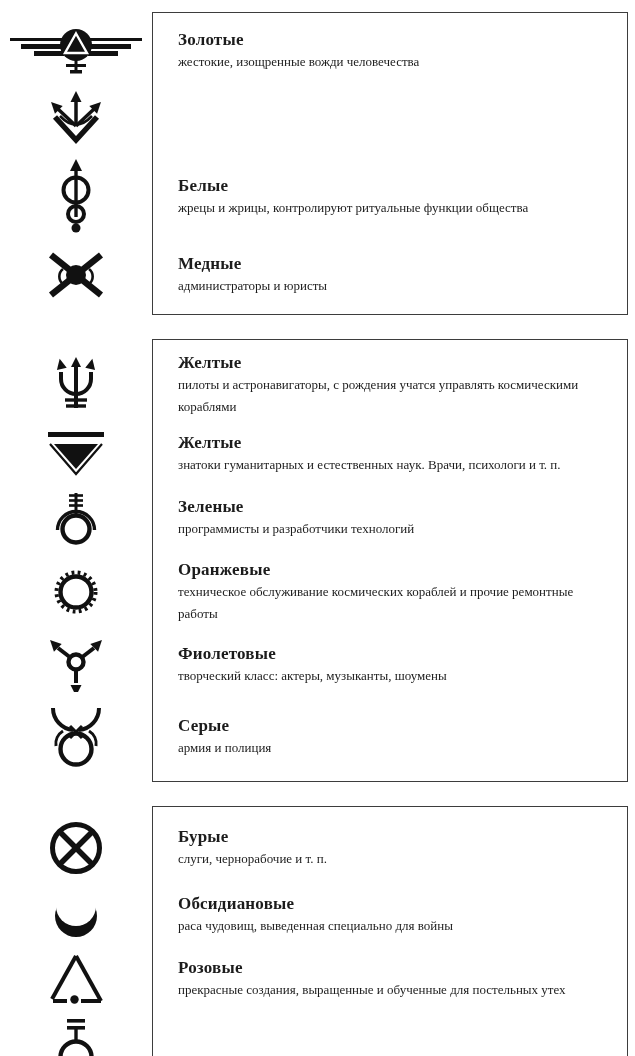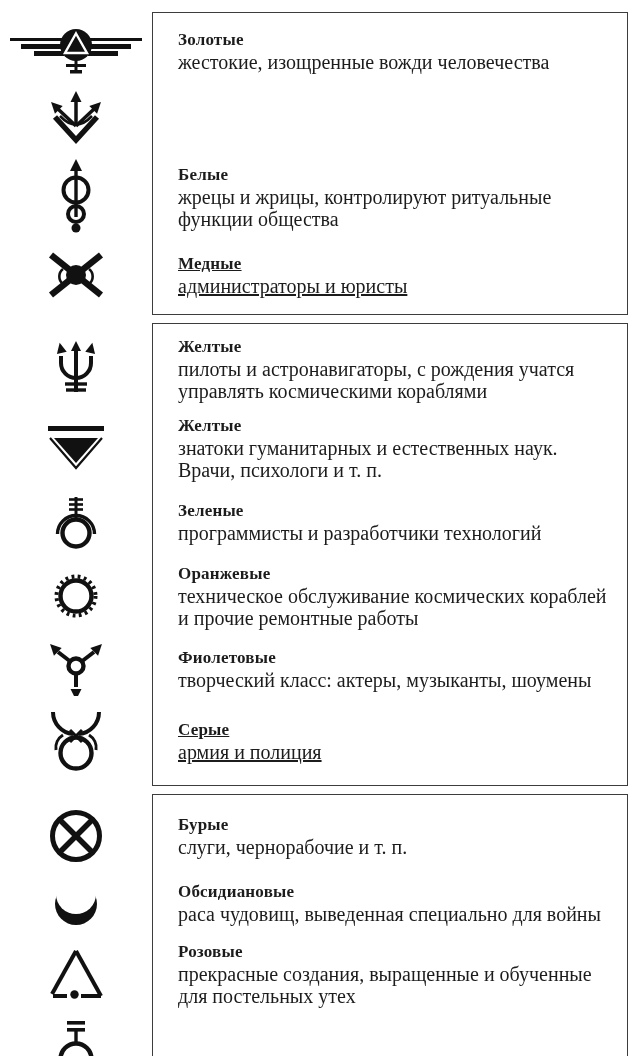--- a/index.html
+++ b/index.html
@@ -3,36 +3,36 @@
 <meta charset="utf-8">
 <style>
   html,body{margin:0;padding:0;background:#ffffff;}
   body{
     width:635px;height:1056px;
     font-family:"Liberation Serif","DejaVu Serif",serif;
     color:#1c1c1c;
     overflow:hidden;
   }
   .page{width:635px;padding-top:12px;box-sizing:border-box;}
-  .group{position:relative;padding:13px 0;margin-bottom:8px;}
+  .group{position:relative;padding:13px 0;margin-bottom:24px;}
   .group-border{
     position:absolute;top:0;left:152px;width:476px;height:100%;
     border:1.5px solid #3d3d3d;box-sizing:border-box;
     background:transparent;pointer-events:none;
   }
   .entry{display:flex;align-items:center;margin-bottom:13px;position:relative;}
-  .entry:last-child{margin-bottom:0;text-decoration:underline;}
+  .entry:last-child{margin-bottom:0;}
   .sym{width:152px;flex:none;display:flex;justify-content:center;align-items:center;}
   .sym svg{display:block;}
   .txt{padding-left:26px;padding-right:14px;max-width:436px;}
   .txt h3{
     margin:0;font-size:17px;line-height:22px;font-weight:bold;letter-spacing:.2px;
   }
   .txt p{
-    margin:0;font-size:20px;line-height:22px;
+    margin:0;font-size:13px;line-height:22px;
   }
   .ink{stroke:#111;fill:none;}
   .fill{fill:#111;stroke:none;}
 </style>
 </head>
 <body>
 
 <div class="page">
 
   <section class="group">

